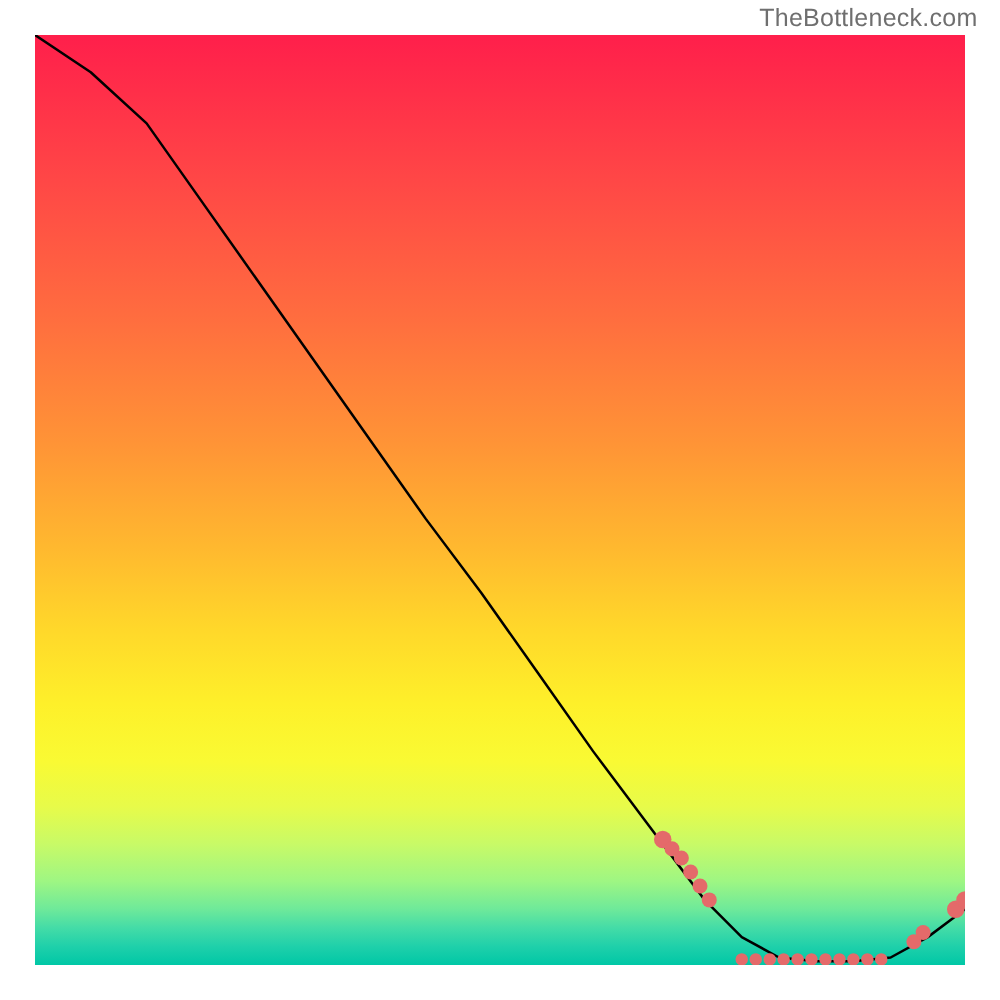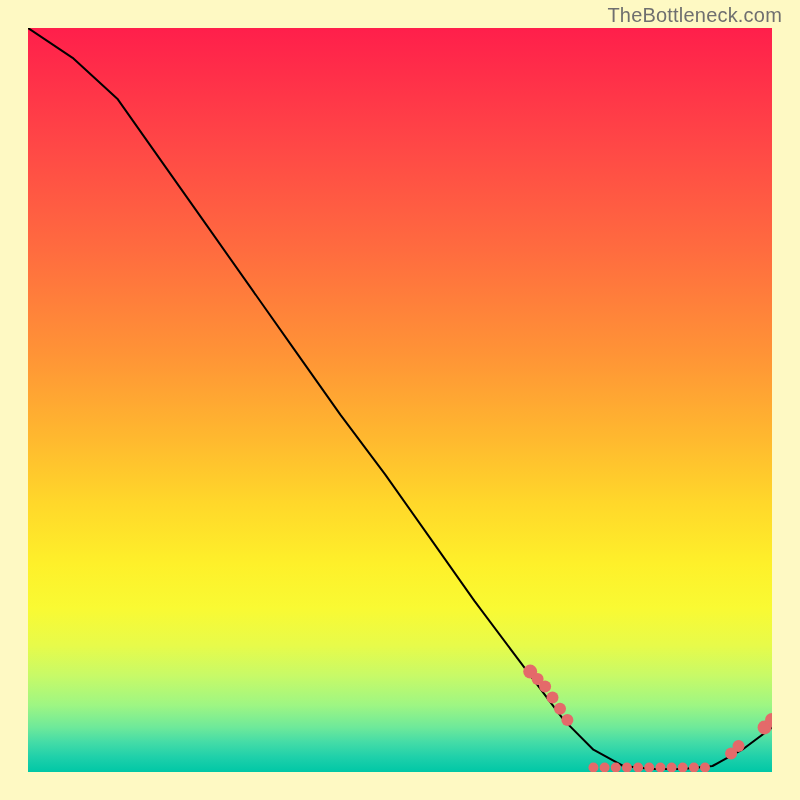--- a/index.html
+++ b/index.html
@@ -8,21 +8,21 @@
     width: 800px;
     height: 800px;
     background: #000;
     font-family: Arial, Helvetica, sans-serif;
     overflow: hidden;
   }
   .wrap {
     position: relative;
     width: 800px;
     height: 800px;
-    background: #fef9c3;
+    background: #ffffff;
   }
   .watermark {
     position: absolute;
     top: 4px;
     right: 18px;
     color: #6f6f6f;
     font-size: 20px;
     font-weight: 500;
     letter-spacing: 0.2px;
     z-index: 5;

